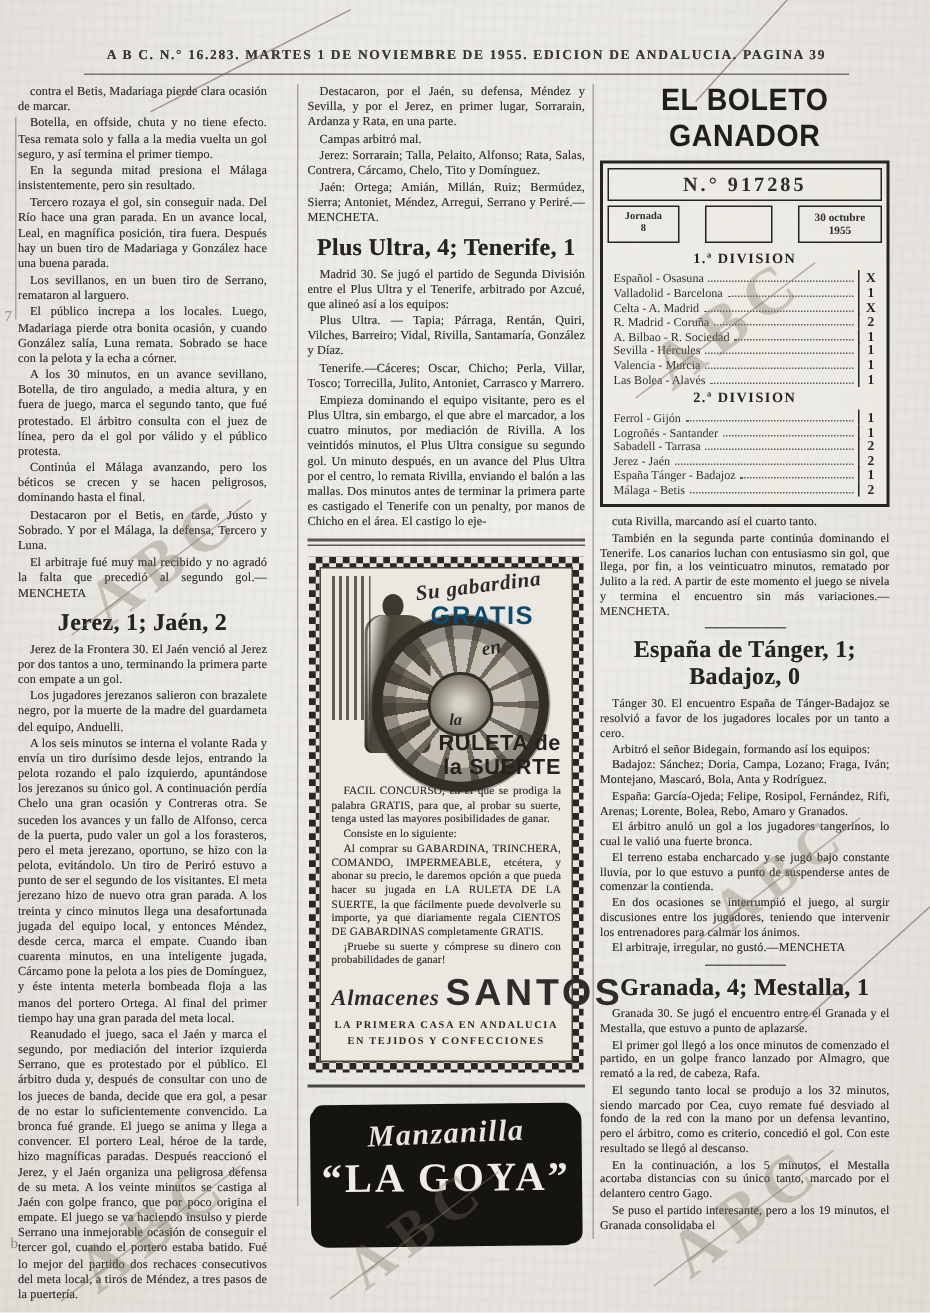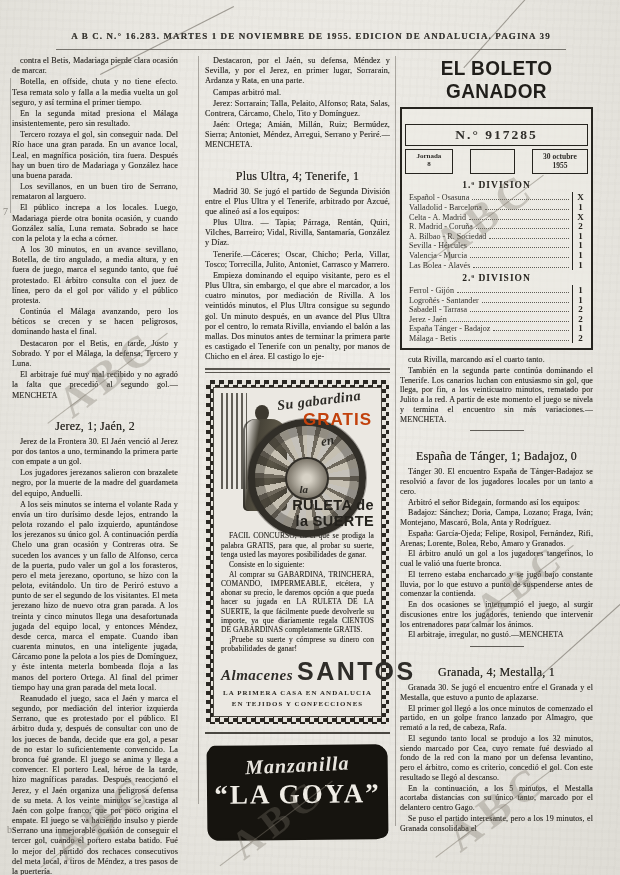--- a/index.html
+++ b/index.html
@@ -22,28 +22,28 @@
   .col{position:absolute;top:56px;}
   .col-left{left:12px;width:166px;}
   .col-mid{left:205px;width:185px;}
   .col-right{left:400px;width:193px;}
   .vrule{position:absolute;top:56px;width:1px;background:rgba(70,66,58,.4);}
   .vrule.v1{left:198px;height:748px;}
   .vrule.v2{left:395px;height:770px;}
   p.body{margin:0 0 1px;font-size:8.2px;line-height:1.24;text-align:justify;
     text-indent:8px;color:#34322d;letter-spacing:.08px;text-shadow:0 0 .4px rgba(52,50,45,.55);}
   .col-right p.body{font-size:8px;line-height:1.22;}
-  h3.headline{margin:18px 0 3px;text-align:center;font-size:12px;font-weight:normal;color:#26241f;
+  h3.headline{margin:6px 0 3px;text-align:center;font-size:16px;font-weight:bold;color:#26241f;
     letter-spacing:.2px;text-shadow:0 0 .4px rgba(40,38,33,.6);}
   .sep{width:54px;margin:6px auto 1px;border-top:1.6px solid rgba(50,47,42,.75);}
   .dbl-rule{margin:6px 0 7px;height:2px;border-top:2px solid rgba(52,49,43,.8);border-bottom:1px solid rgba(52,49,43,.8);}
   
   .boleto-title{font-family:"Liberation Sans", sans-serif;font-weight:bold;font-size:19px;
     letter-spacing:.4px;text-align:center;margin:2px 0 5px;color:#201e1a;transform:scaleY(1.08);}
-  .boleto-box{border:2.5px solid #26241f;background:rgba(238,236,230,.6);padding:15px 3px 5px;}
+  .boleto-box{border:2.5px solid #26241f;background:rgba(238,236,230,.6);padding:3px 3px 5px;}
   .num-cell{border:1.5px solid #26241f;text-align:center;font-weight:bold;font-size:13.5px;
     letter-spacing:2px;padding:2px 0;margin-bottom:3px;}
   .jornada-row{display:flex;gap:17px;margin-bottom:6px;}
   .jcell{border:1.5px solid #26241f;text-align:center;padding:2px 1px;}
   .jcell.a{width:32%;font-size:7px;font-weight:bold;line-height:1.2;}
   .jcell.b{width:30%;}
   .jcell.c{width:38%;font-size:7.5px;font-weight:bold;line-height:1.25;}
   .div-head{text-align:center;font-weight:bold;font-size:9.5px;letter-spacing:1px;margin:3px 0 3px;color:#26241f;}
   .mrow{display:flex;align-items:flex-end;padding:0 0 0 4px;height:9.6px;}
   .mname{font-size:8.1px;white-space:nowrap;color:#33312c;}
@@ -60,22 +60,22 @@
   .man-body{position:absolute;left:22px;top:26px;width:44px;height:92px;border-radius:12px 16px 5px 5px;
     background:linear-gradient(100deg,#45413710 10%,#474338 30%,#5a5546 60%,#3c382f);box-shadow:inset 2px 0 0 rgba(30,28,24,.6);}
   .roulette{position:absolute;right:8px;top:26px;width:104px;height:104px;border-radius:50%;
     background:repeating-conic-gradient(#56514741 0 10deg,#6e685c 10deg 16deg,#c6c0b2 16deg 26deg);
     border:7px solid #312e28;
     box-shadow:inset 0 0 0 9px rgba(49,46,40,.35), 0 0 0 1px rgba(49,46,40,.4);}
   .roulette::after{content:"";position:absolute;inset:29%;border-radius:50%;
     background:radial-gradient(circle,#d6d1c5 15%,#767064 75%);border:2px solid #312e28;}
   .t-script1{position:absolute;left:56px;top:0px;font-style:italic;font-size:14px;font-weight:bold;
     transform:rotate(-7deg);color:#2c2a25;letter-spacing:.5px;}
-  .t-gratis{position:absolute;right:2px;top:17px;font-family:"Liberation Sans",sans-serif;
-    font-weight:bold;font-size:17px;letter-spacing:1px;color:#c2410c;}
+  .t-gratis{position:absolute;right:18px;top:17px;font-family:"Liberation Sans",sans-serif;
+    font-weight:bold;font-size:17px;letter-spacing:1px;color:#0c4a6e;}
   .t-en{position:absolute;right:40px;top:40px;font-style:italic;font-size:13px;font-weight:bold;color:#2c2a25;transform:rotate(-10deg);}
   .t-la{position:absolute;right:66px;bottom:36px;font-style:italic;font-size:11px;font-weight:bold;color:#2c2a25;}
   .t-rul1{position:absolute;right:0px;bottom:18px;font-family:"Liberation Sans",sans-serif;
     font-weight:bold;font-size:14.5px;color:#24221d;letter-spacing:.4px;}
   .t-rul2{position:absolute;right:0px;bottom:2px;font-family:"Liberation Sans",sans-serif;
     font-weight:bold;font-size:14.5px;color:#24221d;letter-spacing:.4px;}
   .ad-body p.body{font-size:7.5px;line-height:1.22;margin-bottom:1px;}
   .santos-line{text-align:center;margin-top:4px;white-space:nowrap;}
   .santos-alm{font-style:italic;font-weight:bold;font-size:15px;letter-spacing:.5px;}
   .santos-name{font-family:"Liberation Sans",sans-serif;font-weight:bold;font-size:25px;letter-spacing:2.5px;}

